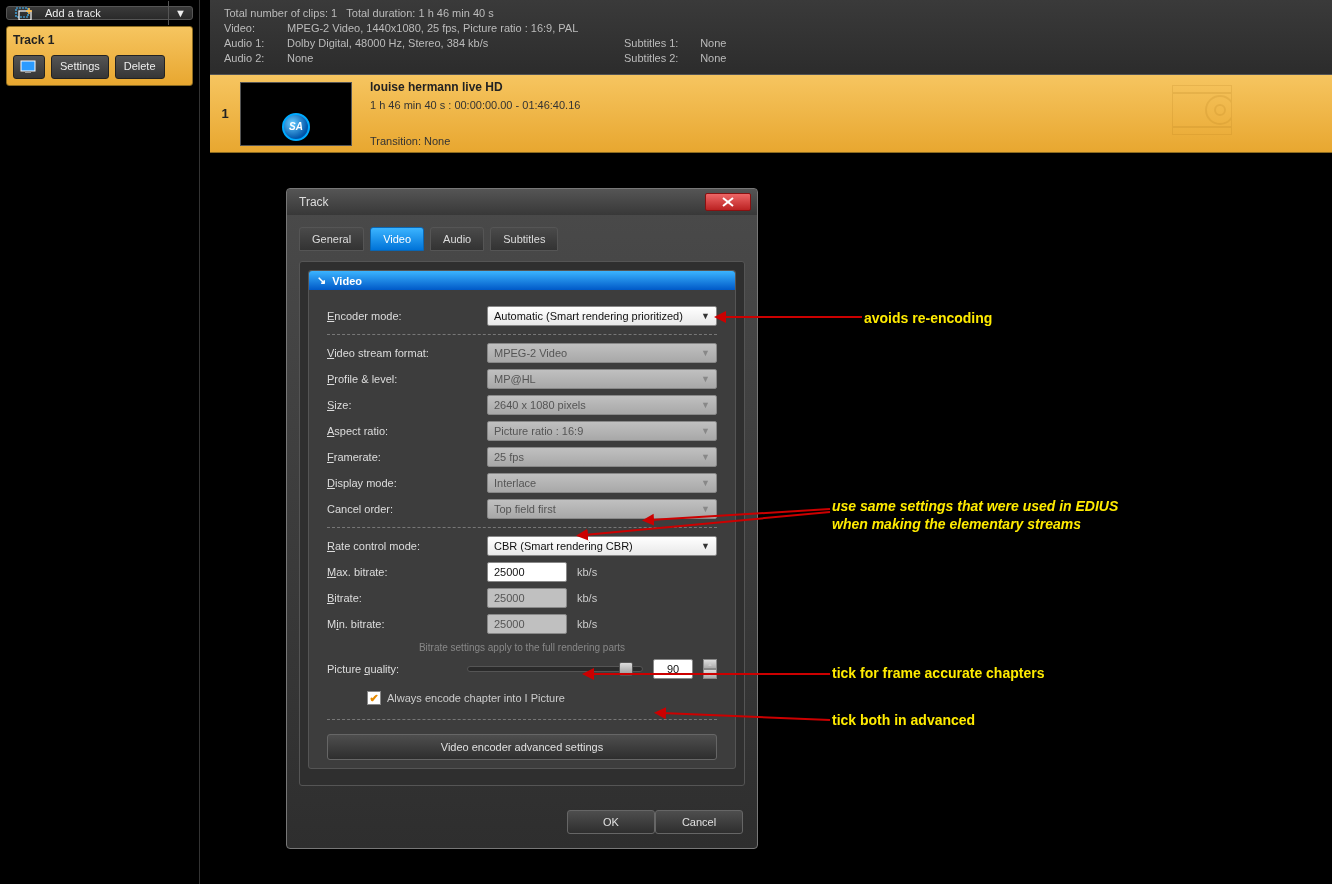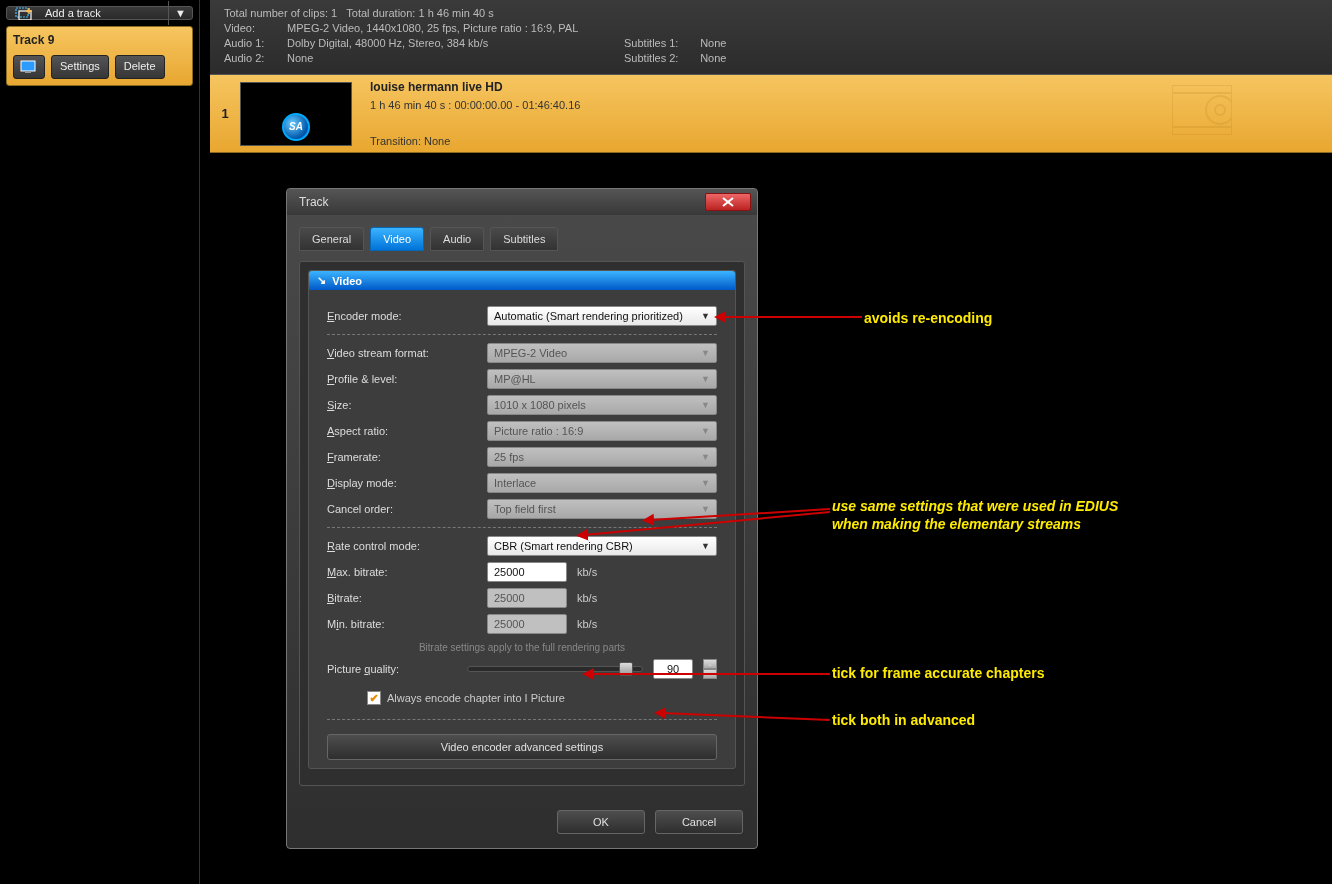--- a/index.html
+++ b/index.html
@@ -319,21 +319,21 @@
     background: linear-gradient(#4e4e4e,#2e2e2e);
     border:1px solid #666;
     border-radius:3px;
     height:26px;
     color:#e0e0e0;
     font-size:11px;
     display:flex;align-items:center;justify-content:center;
     cursor:pointer;
   }
   .dlg-footer {
-    display:flex;justify-content:flex-end;gap:10px;
+    display:flex;justify-content:flex-end;
     padding:12px 14px 14px 14px;
   }
   .dlg-btn {
     width:88px;height:24px;
     background: linear-gradient(#4e4e4e,#2e2e2e);
     border:1px solid #666;
     border-radius:3px;
     color:#e0e0e0;
     font-size:11px;
     display:flex;align-items:center;justify-content:center;
@@ -361,21 +361,21 @@
         <rect x="5" y="5" width="12" height="9" fill="none" stroke="#fff" stroke-width="1.2"></rect>
         <line x1="15" y1="2" x2="15" y2="8" stroke="#fb4" stroke-width="1.5"></line>
         <line x1="12" y1="5" x2="18" y2="5" stroke="#fb4" stroke-width="1.5"></line>
       </svg>
     </div>
     <div class="add-track-label">Add a track</div>
     <div class="add-track-drop">▼</div>
   </div>
 
   <div class="track-block">
-    <div class="track-title">Track 9</div>
+    <div class="track-title">Track 1</div>
     <div class="track-buttons">
       <div class="track-icon-btn">
         <svg width="18" height="14" viewBox="0 0 18 14">
           <rect x="1" y="1" width="14" height="10" fill="#2b9bff" stroke="#fff"></rect>
           <rect x="5" y="11" width="6" height="2" fill="#999"></rect>
         </svg>
       </div>
       <div class="track-btn">Settings</div>
       <div class="track-btn">Delete</div>
     </div>
@@ -484,21 +484,21 @@
           <div class="form-row">
             <div class="form-label"><span class="u">P</span>rofile &amp; level:</div>
             <div class="combo disabled">
               <span>MP@HL</span>
               <span class="caret">▼</span>
             </div>
           </div>
           <div class="form-row">
             <div class="form-label"><span class="u">S</span>ize:</div>
             <div class="combo disabled">
-              <span>1010 x 1080 pixels</span>
+              <span>2640 x 1080 pixels</span>
               <span class="caret">▼</span>
             </div>
           </div>
           <div class="form-row">
             <div class="form-label"><span class="u">A</span>spect ratio:</div>
             <div class="combo disabled">
               <span>Picture ratio : 16:9</span>
               <span class="caret">▼</span>
             </div>
           </div>

